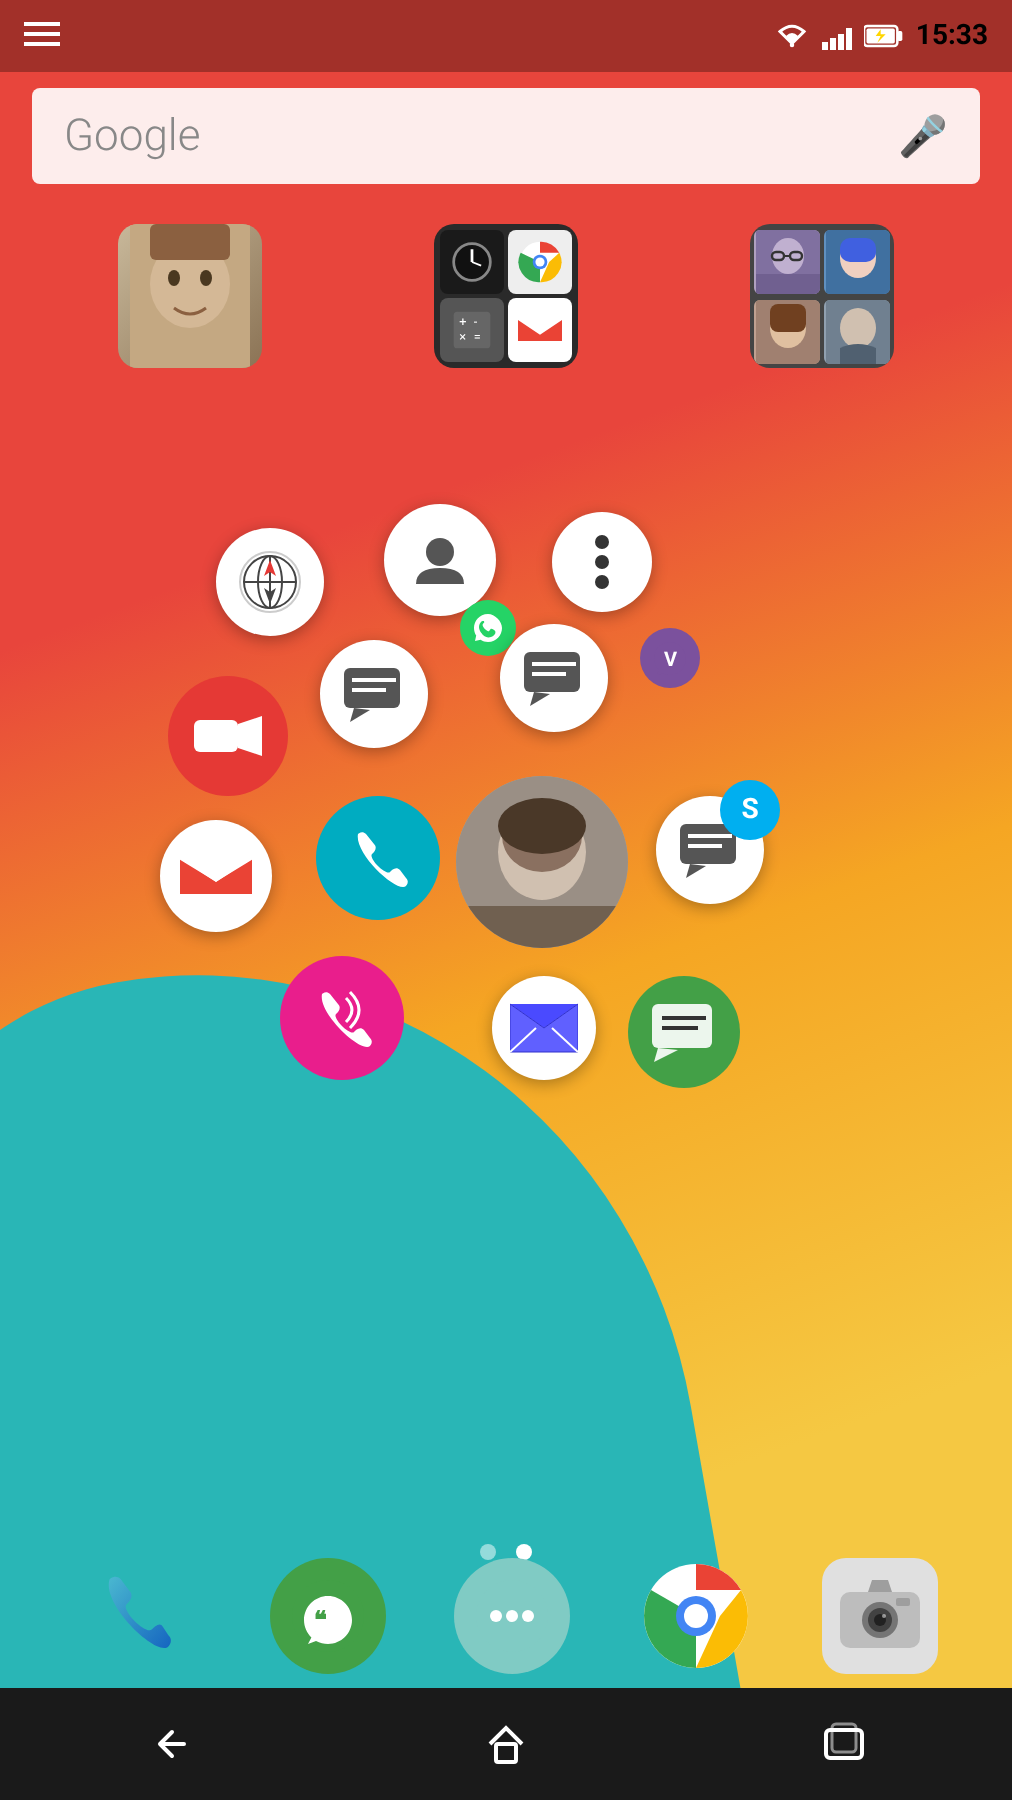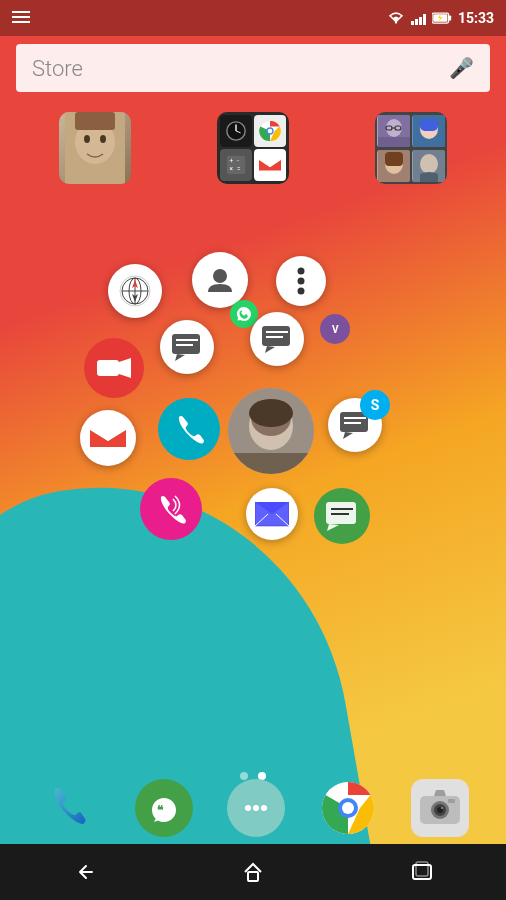--- a/index.html
+++ b/index.html
@@ -40,21 +40,21 @@
     .status-bar {
       position: absolute;
       top: 0; left: 0; right: 0;
       height: 36px;
       background: rgba(0,0,0,0.3);
       display: flex;
       align-items: center;
       justify-content: space-between;
       padding: 0 12px;
       z-index: 100;
-      color: #ffffff;
+      color: #000000;
       font-size: 13px;
     }
 
     .status-left {
       display: flex;
       gap: 3px;
       align-items: center;
     }
 
     .status-right {
@@ -318,21 +318,21 @@
       <rect x="20" y="4" width="3" height="6" rx="1" fill="white"></rect>
       <rect x="1.5" y="2.5" width="17" height="9" rx="1" fill="white"></rect>
 
       <path d="M10 3 L7 7 L10 7 L8 11 L13 6 L10 6 Z" fill="#ffd600"></path>
     </svg>
     <span>15:33</span>
   </div>
 </div>
 
 <div class="search-bar">
-  <span class="search-text">Store</span>
+  <span class="search-text">Google</span>
   <span style="color:#555; font-size:20px;">🎤</span>
 </div>
 
 <div class="apps-row">
 
   <div class="app-icon" style="width:72px;height:72px;border-radius:10px;overflow:hidden;background:#b0a090;">
     <div class="face-photo">
       <svg width="60" height="72" viewBox="0 0 60 72">
 
         <rect width="60" height="72" fill="#c4a882"></rect>

